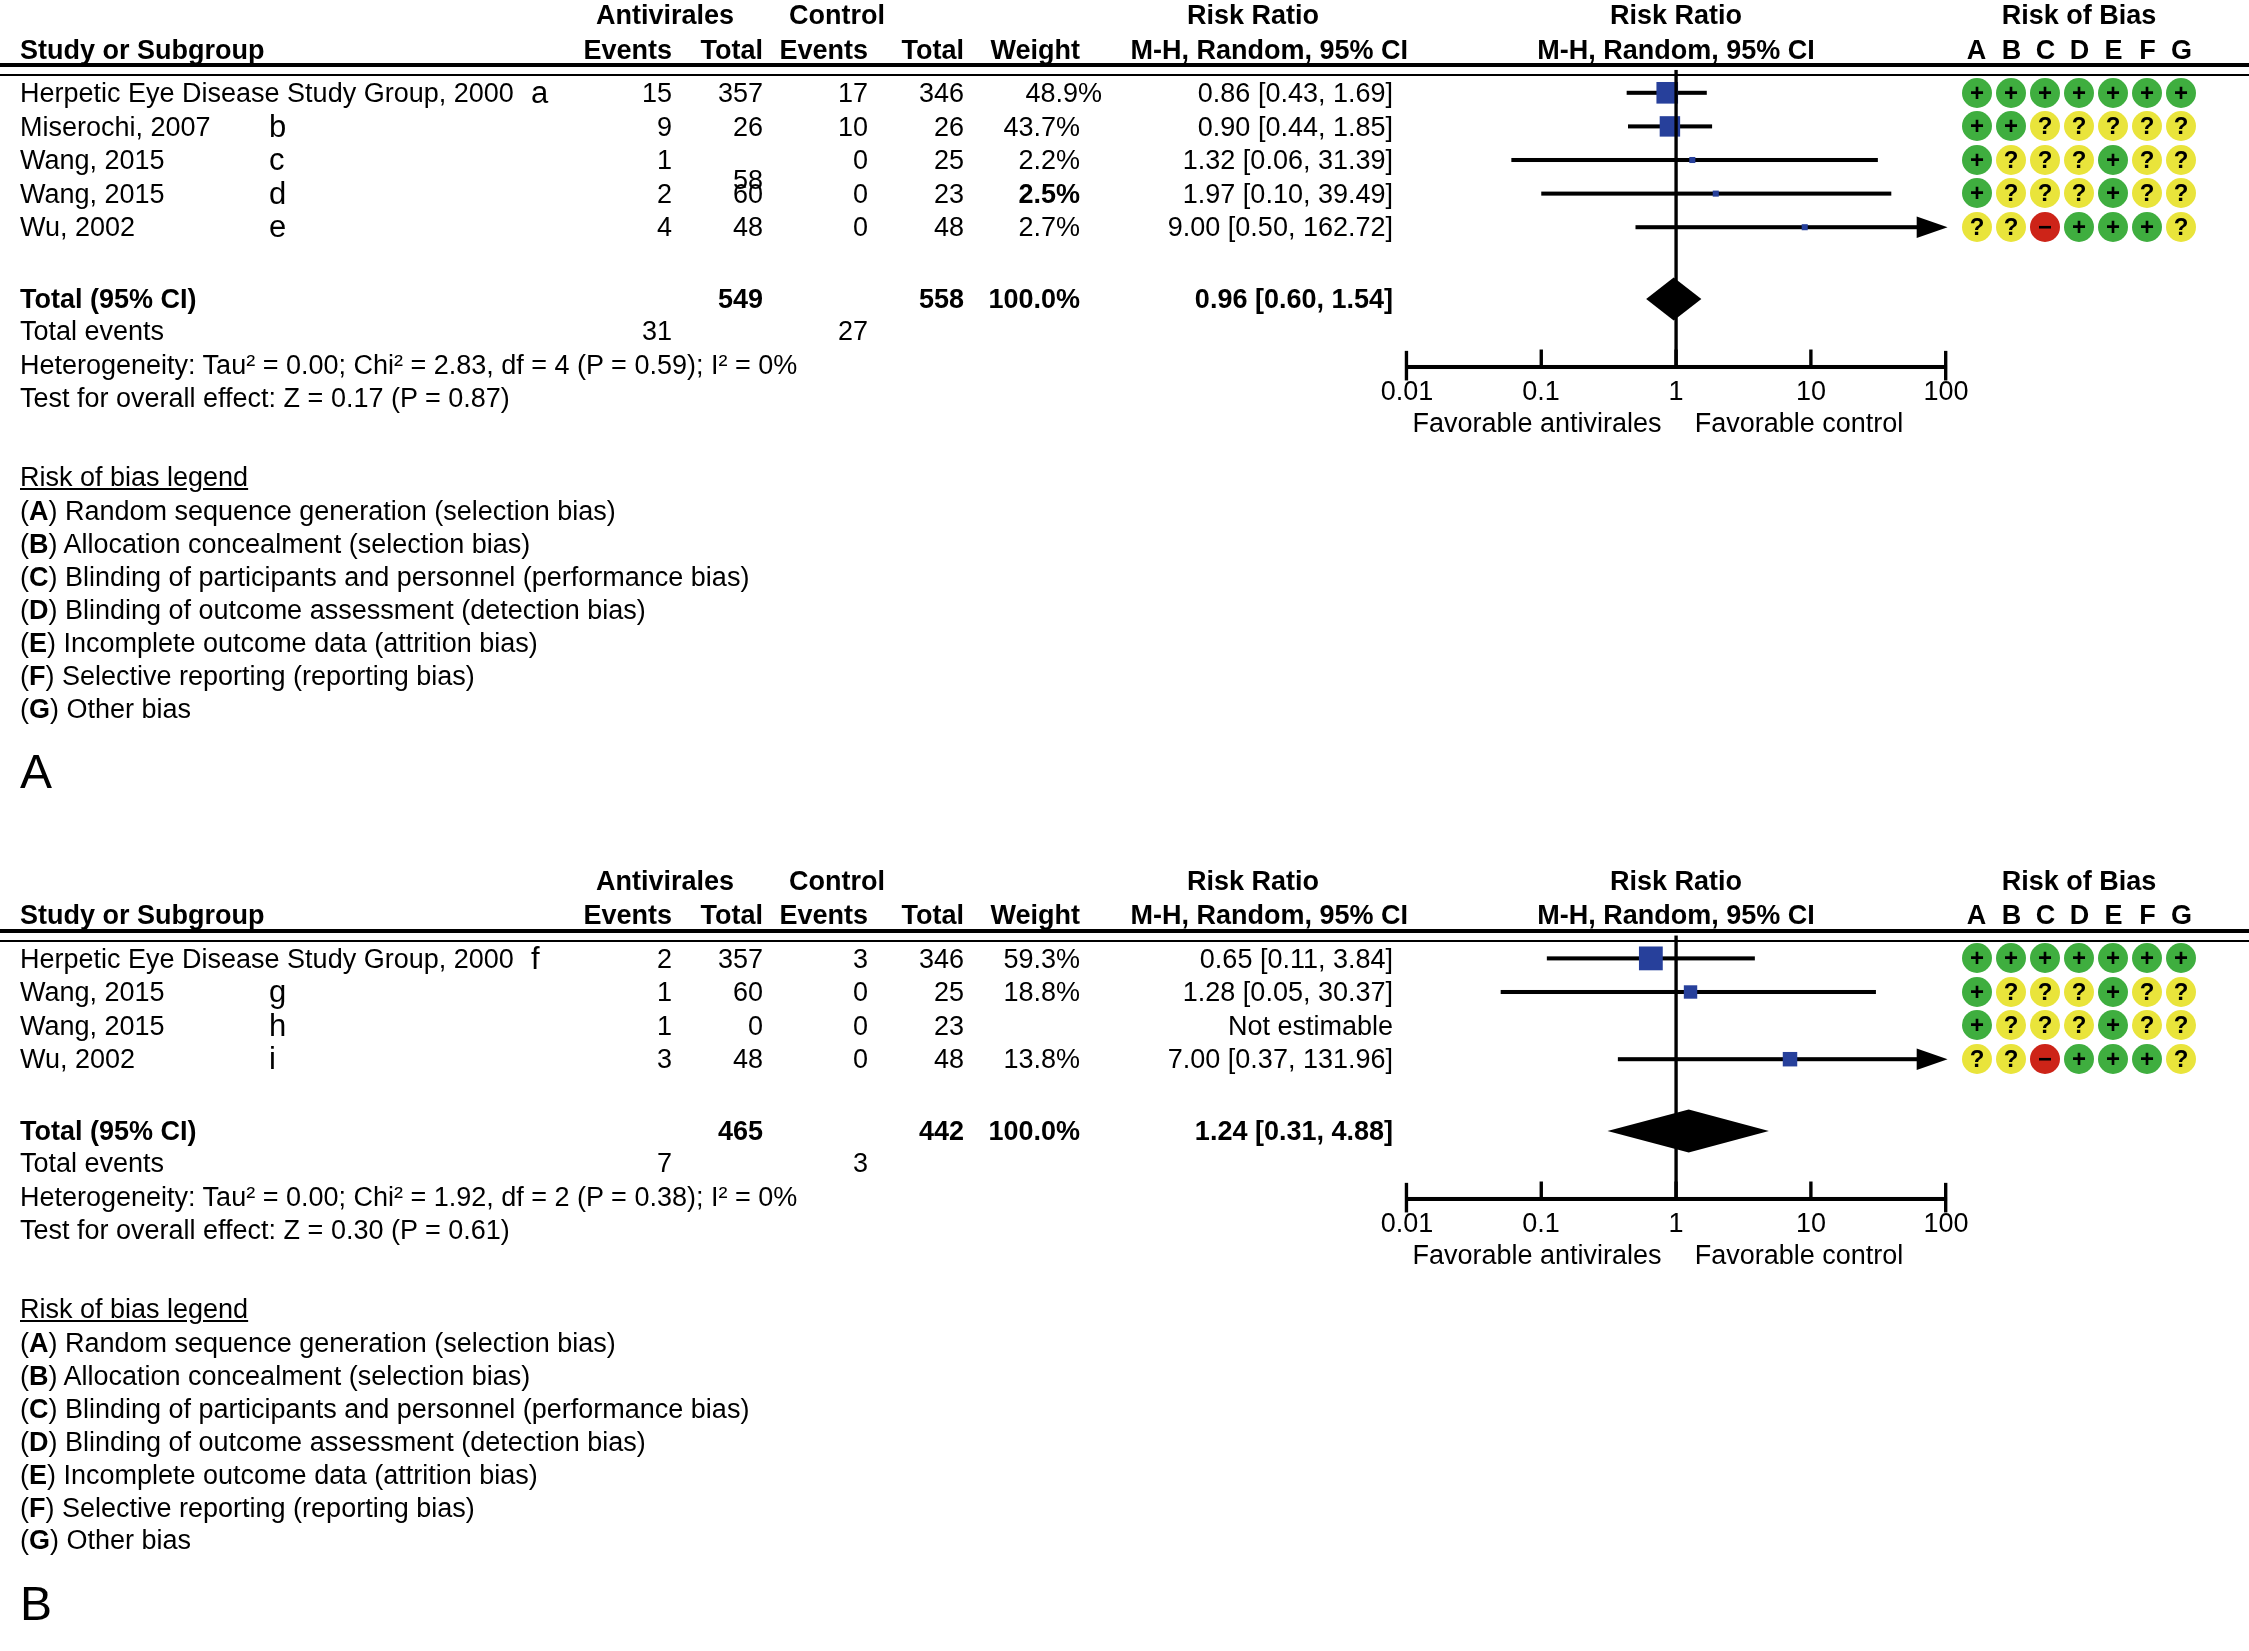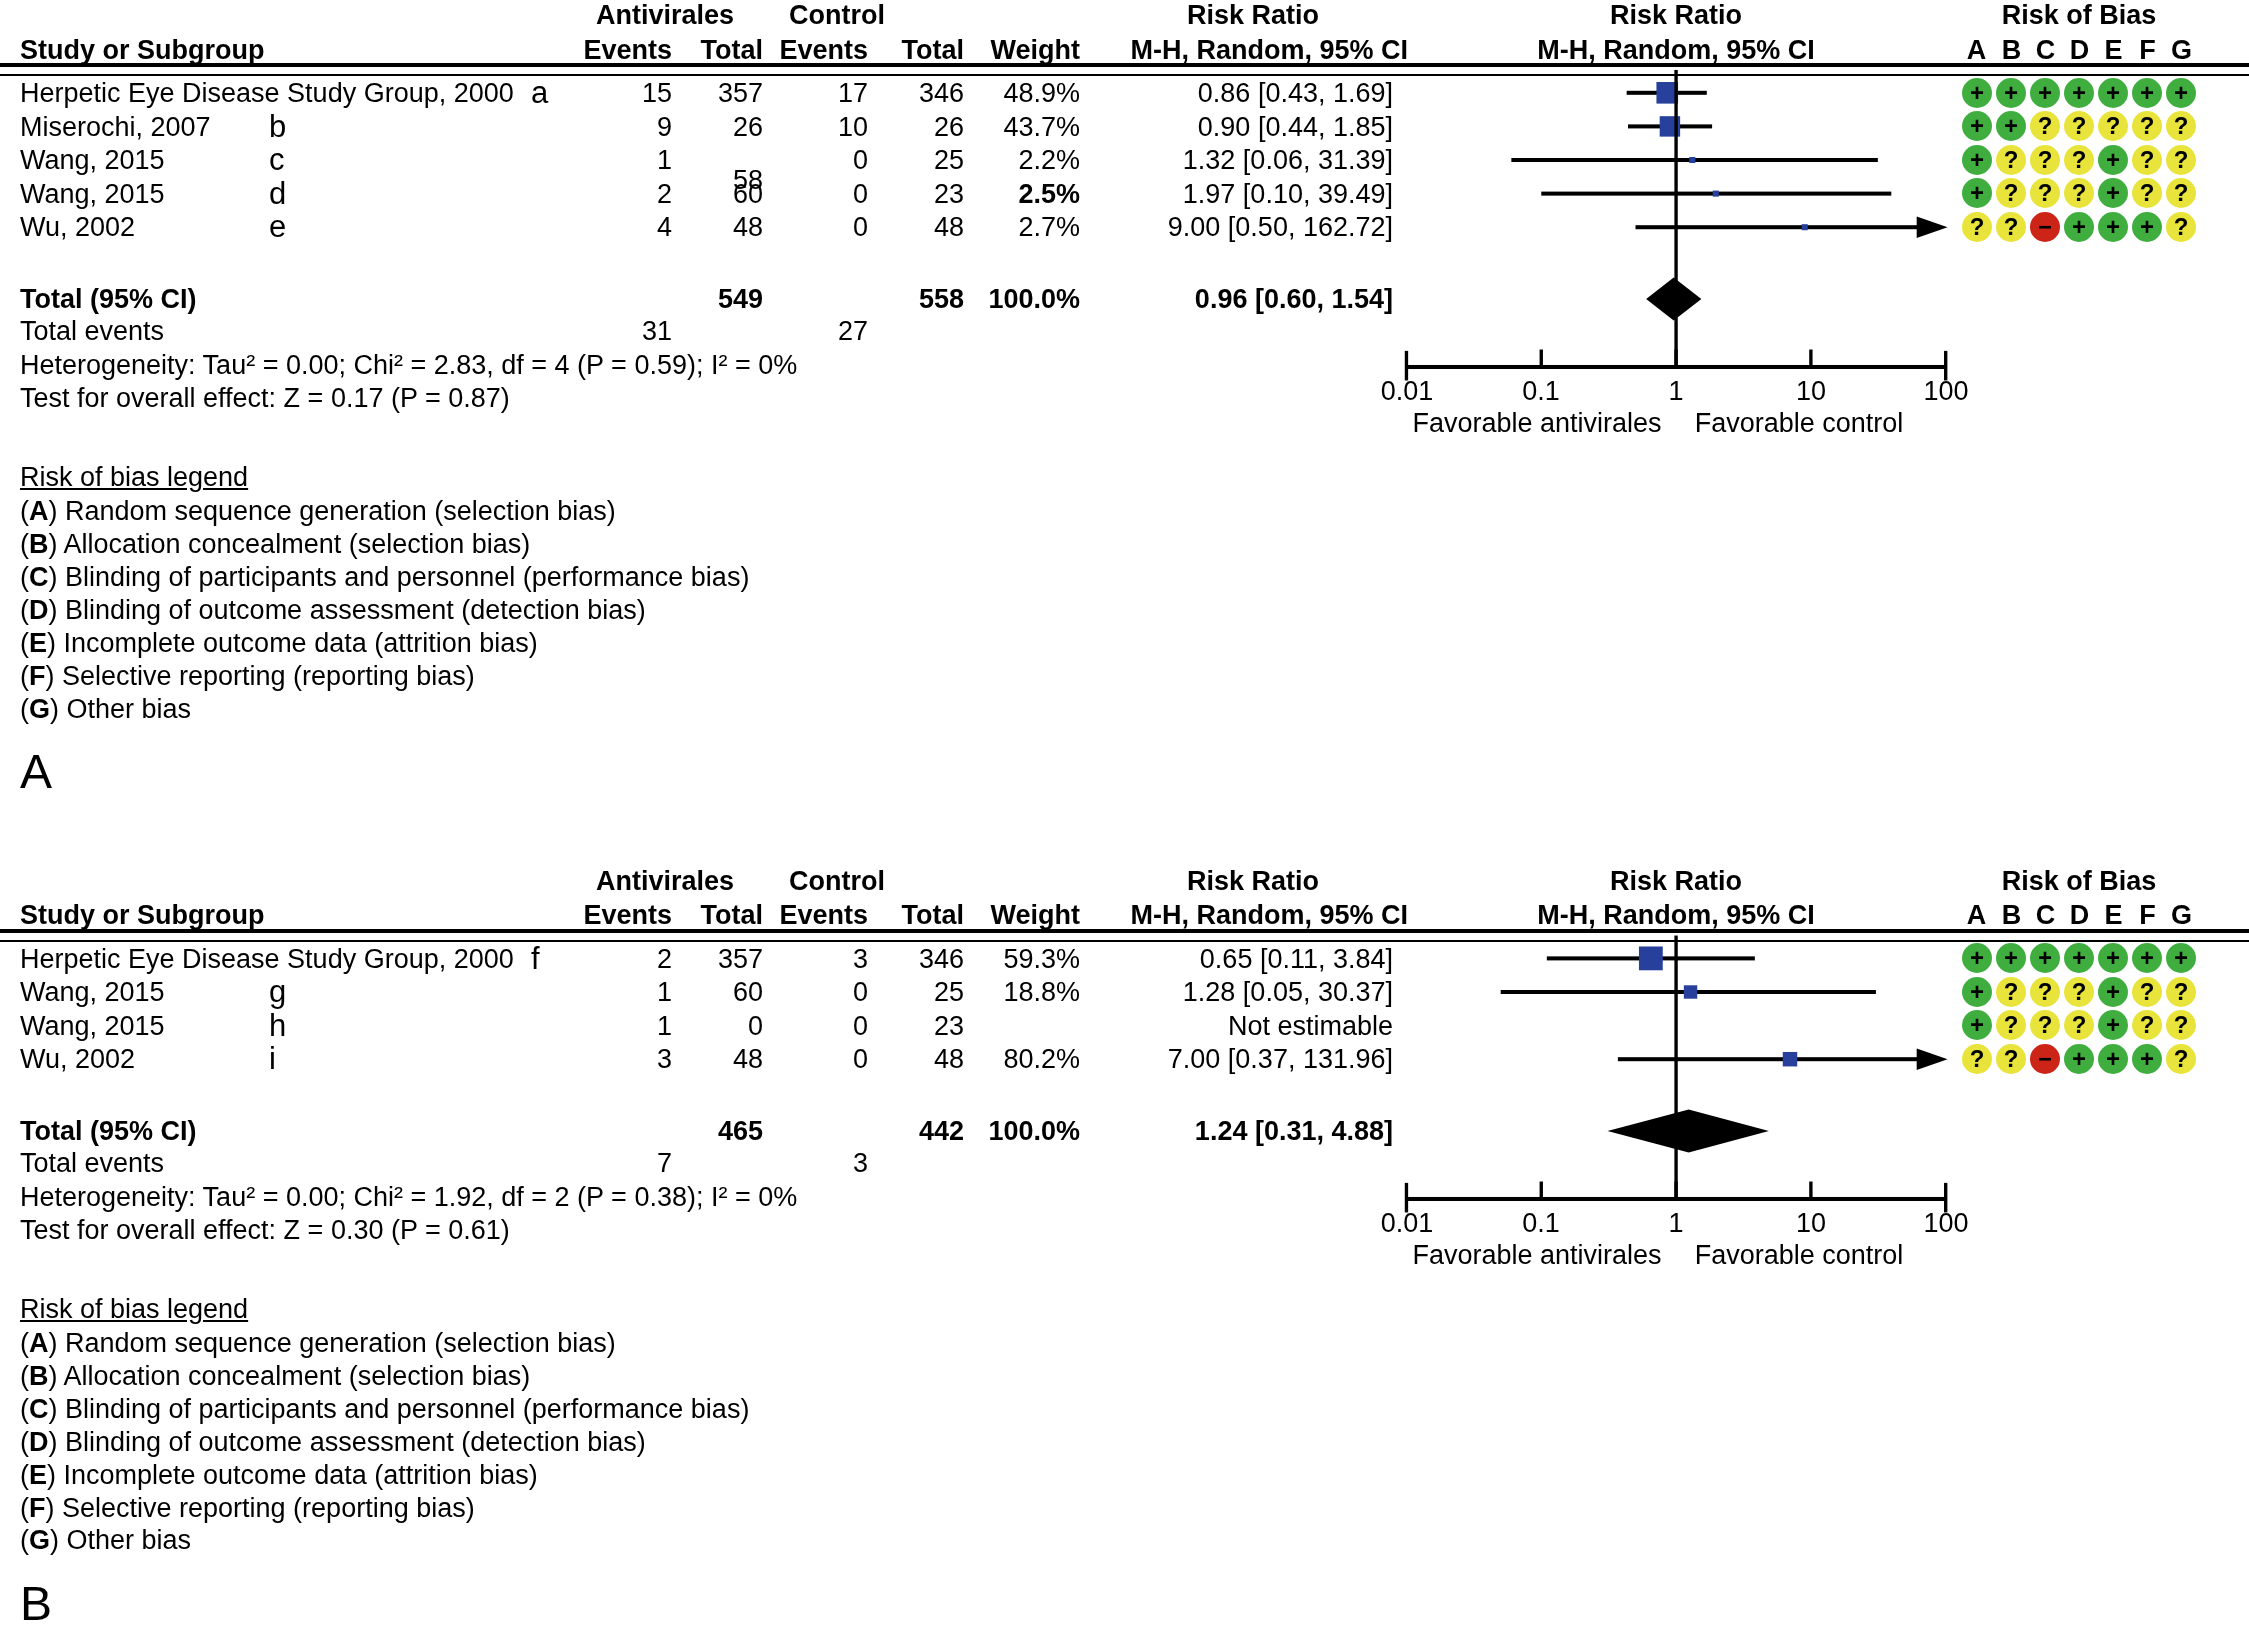--- a/index.html
+++ b/index.html
@@ -73,21 +73,21 @@
     <div class="t" style="left: 2080px; width: 67px; text-align: center; top: 33px; font-weight: bold;">E</div>
     <div class="t" style="left: 2114px; width: 67px; text-align: center; top: 33px; font-weight: bold;">F</div>
     <div class="t" style="left: 2148px; width: 67px; text-align: center; top: 33px; font-weight: bold;">G</div>
     <div class="rule" style="top: 63px;"></div>
     <div class="t" style="left: 20px; top: 76px; font-weight: normal;">Herpetic Eye Disease Study Group, 2000</div>
     <div class="t letter" style="left: 531px; top: 76px; font-weight: normal;">a</div>
     <div class="t" style="left: 0px; width: 672px; text-align: right; top: 76px; font-weight: normal;">15</div>
     <div class="t" style="left: 0px; width: 763px; text-align: right; top: 76px; font-weight: normal;">357</div>
     <div class="t" style="left: 0px; width: 868px; text-align: right; top: 76px; font-weight: normal;">17</div>
     <div class="t" style="left: 0px; width: 964px; text-align: right; top: 76px; font-weight: normal;">346</div>
-    <div class="t" style="left: 0px; width: 1080px; text-align: right; top: 76px; font-weight: normal;">48.9%</div>
+    <div class="t" style="left: 0px; width: 1080px; text-align: right; top: 76px; font-weight: normal; padding-left: 22px;">48.9%</div>
     <div class="t" style="left: 0px; width: 1393px; text-align: right; top: 76px; font-weight: normal;">0.86 [0.43, 1.69]</div>
     <div class="rob-circle" style="background: rgb(63, 174, 63); left: 1962px; top: 78px;">+</div>
     <div class="rob-circle" style="background: rgb(63, 174, 63); left: 1996px; top: 78px;">+</div>
     <div class="rob-circle" style="background: rgb(63, 174, 63); left: 2030px; top: 78px;">+</div>
     <div class="rob-circle" style="background: rgb(63, 174, 63); left: 2064px; top: 78px;">+</div>
     <div class="rob-circle" style="background: rgb(63, 174, 63); left: 2098px; top: 78px;">+</div>
     <div class="rob-circle" style="background: rgb(63, 174, 63); left: 2132px; top: 78px;">+</div>
     <div class="rob-circle" style="background: rgb(63, 174, 63); left: 2166px; top: 78px;">+</div>
     <div class="t" style="left: 20px; top: 110px; font-weight: normal;">Miserochi, 2007</div>
     <div class="t letter" style="left: 269px; top: 110px; font-weight: normal;">b</div>
@@ -239,21 +239,21 @@
     <div class="rob-circle" style="background: rgb(233, 228, 59); left: 2064px; top: 1010px;">?</div>
     <div class="rob-circle" style="background: rgb(63, 174, 63); left: 2098px; top: 1010px;">+</div>
     <div class="rob-circle" style="background: rgb(233, 228, 59); left: 2132px; top: 1010px;">?</div>
     <div class="rob-circle" style="background: rgb(233, 228, 59); left: 2166px; top: 1010px;">?</div>
     <div class="t" style="left: 20px; top: 1042px; font-weight: normal;">Wu, 2002</div>
     <div class="t letter" style="left: 269px; top: 1042px; font-weight: normal;">i</div>
     <div class="t" style="left: 0px; width: 672px; text-align: right; top: 1042px; font-weight: normal;">3</div>
     <div class="t" style="left: 0px; width: 763px; text-align: right; top: 1042px; font-weight: normal;">48</div>
     <div class="t" style="left: 0px; width: 868px; text-align: right; top: 1042px; font-weight: normal;">0</div>
     <div class="t" style="left: 0px; width: 964px; text-align: right; top: 1042px; font-weight: normal;">48</div>
-    <div class="t" style="left: 0px; width: 1080px; text-align: right; top: 1042px; font-weight: normal;">80.2%</div>
+    <div class="t" style="left: 0px; width: 1080px; text-align: right; top: 1042px; font-weight: normal;">13.8%</div>
     <div class="t" style="left: 0px; width: 1393px; text-align: right; top: 1042px; font-weight: normal;">7.00 [0.37, 131.96]</div>
     <div class="rob-circle" style="background: rgb(233, 228, 59); left: 1962px; top: 1044px;">?</div>
     <div class="rob-circle" style="background: rgb(233, 228, 59); left: 1996px; top: 1044px;">?</div>
     <div class="rob-circle" style="background: rgb(205, 36, 24); color: rgb(0, 0, 0); left: 2030px; top: 1044px;">−</div>
     <div class="rob-circle" style="background: rgb(63, 174, 63); left: 2064px; top: 1044px;">+</div>
     <div class="rob-circle" style="background: rgb(63, 174, 63); left: 2098px; top: 1044px;">+</div>
     <div class="rob-circle" style="background: rgb(63, 174, 63); left: 2132px; top: 1044px;">+</div>
     <div class="rob-circle" style="background: rgb(233, 228, 59); left: 2166px; top: 1044px;">?</div>
     <div class="t" style="left: 20px; top: 1114px; font-weight: bold;">Total (95% CI)</div>
     <div class="t" style="left: 0px; width: 763px; text-align: right; top: 1114px; font-weight: bold;">465</div>

